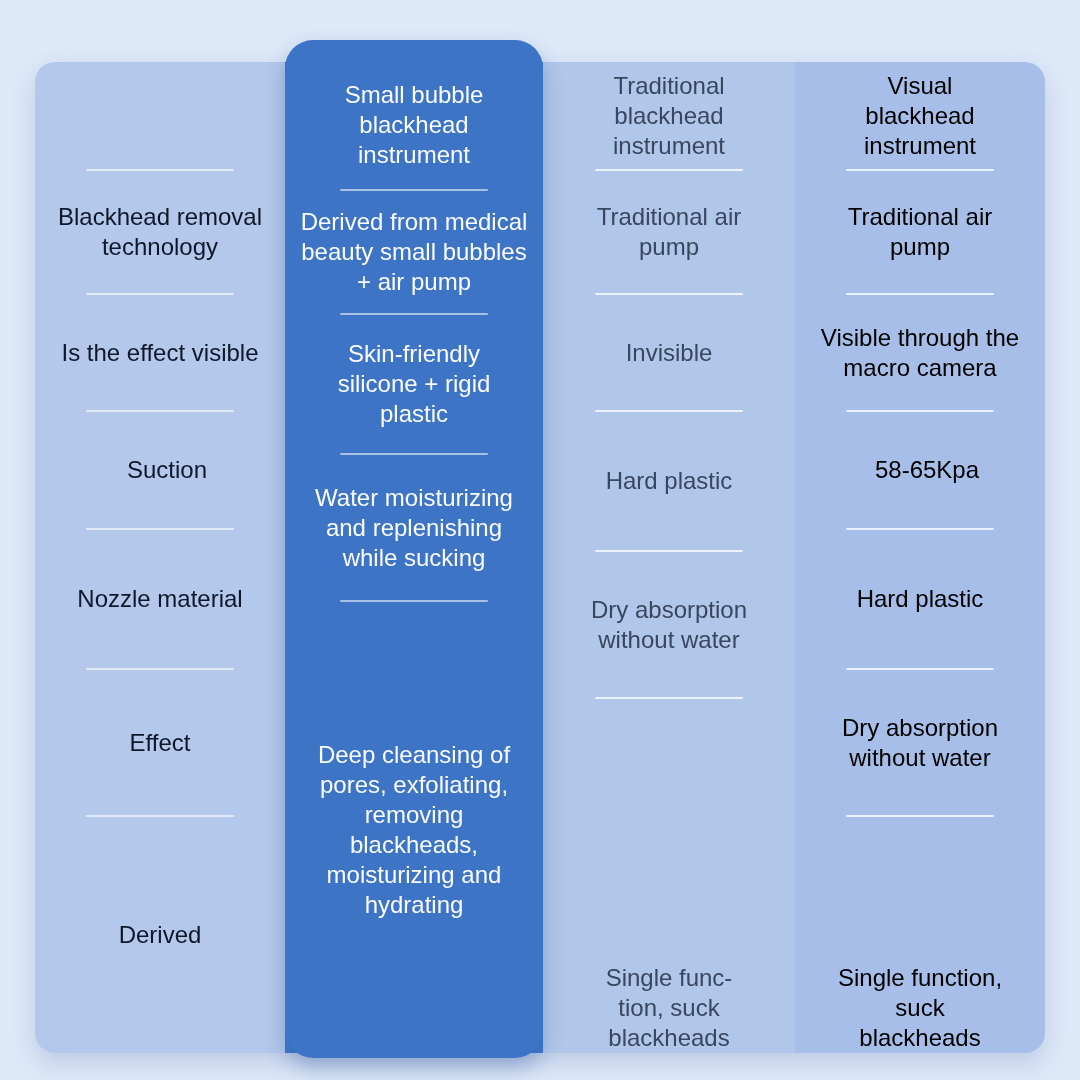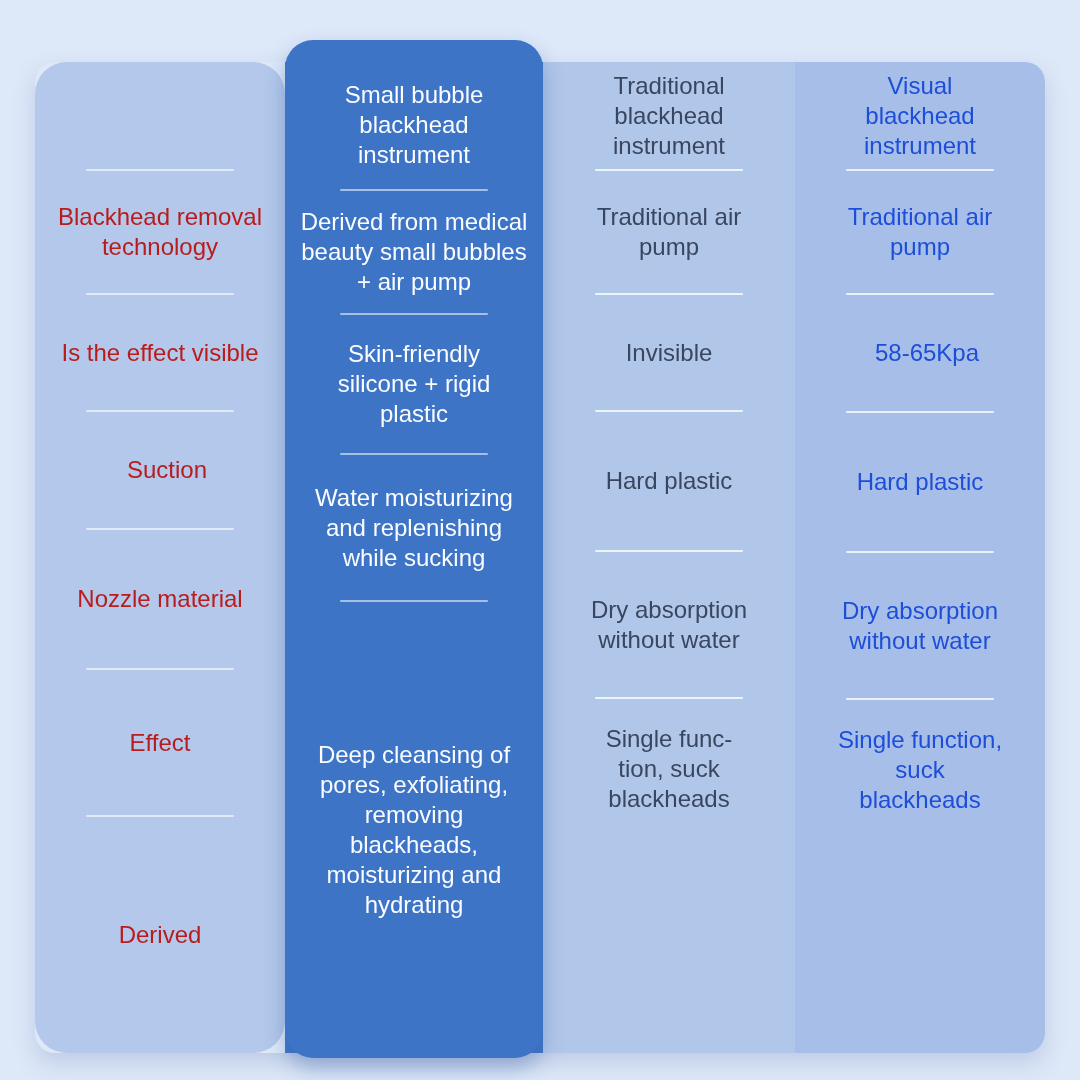--- a/index.html
+++ b/index.html
@@ -10,24 +10,24 @@
     position:relative;
     overflow:hidden;
   }
   .canvas{position:absolute;inset:0;}
   .panel{
     position:absolute;left:35px;top:62px;width:1010px;height:991px;
     border-radius:20px;overflow:hidden;display:flex;
     box-shadow:0 10px 22px rgba(120,140,185,0.30);
   }
   .col{display:flex;flex-direction:column;height:100%;}
-  .col-labels{width:250px;background:#b3c8ea;color:#b91c1c;border-radius:32px;}
+  .col-labels{width:250px;background:#b3c8ea;color:#0f172a;}
   .col-spacer{width:258px;background:#3d74c6;}
   .col-trad{width:252px;background:#b1c7e9;color:#39465f;}
-  .col-visual{width:250px;background:#a6bee8;color:#1d4ed8;}
+  .col-visual{width:250px;background:#a6bee8;color:#000000;}
   .highlight-card{
     position:absolute;left:285px;top:40px;width:258px;height:1018px;
     background:#3d74c6;border-radius:28px;z-index:2;
     display:flex;flex-direction:column;color:#fafcff;
     box-shadow:0 10px 20px rgba(61,100,170,0.40);
   }
   .cell{
     position:relative;
     display:flex;flex-direction:column;justify-content:center;align-items:center;
     text-align:center;
@@ -45,21 +45,21 @@
   .highlight-card .cell:not(:last-child)::after{background:rgba(255,255,255,0.55);}
   
   .h-title{height:108px;}
   .h-r1{height:124px;}
   .h-r2{height:117px;}
   .h-r3{height:118px;padding-left:20px;}
   .h-r4{height:140px;}
   .h-r5{height:147px;}
   .h-last{flex:1;}
   .highlight-card .h-title{height:150px;padding-top:20px;text-align:center;}
-  .align-top{justify-content:flex-start;padding-top:26px;}
+  .align-top{justify-content:flex-end;padding-top:26px;}
 </style>
 </head>
 <body>
 
 <div class="canvas">
 
   <div class="panel">
 
     <div class="col col-labels">
       <div class="cell h-title"></div>
@@ -116,20 +116,24 @@
     <div class="col col-visual">
       <div class="cell h-title">
           <span class="cell-text">Visual
 blackhead
 instrument</span>
         </div>
       <div class="cell h-r1">
           <span class="cell-text">Traditional air
 pump</span>
         </div>
+      <div class="cell h-r2">
+          <span class="cell-text">Visible through the
+macro camera</span>
+        </div>
       <div class="cell h-r3">
           <span class="cell-text">58-65Kpa</span>
         </div>
       <div class="cell h-r4">
           <span class="cell-text">Hard plastic</span>
         </div>
       <div class="cell h-r5">
           <span class="cell-text">Dry absorption
 without water</span>
         </div>

